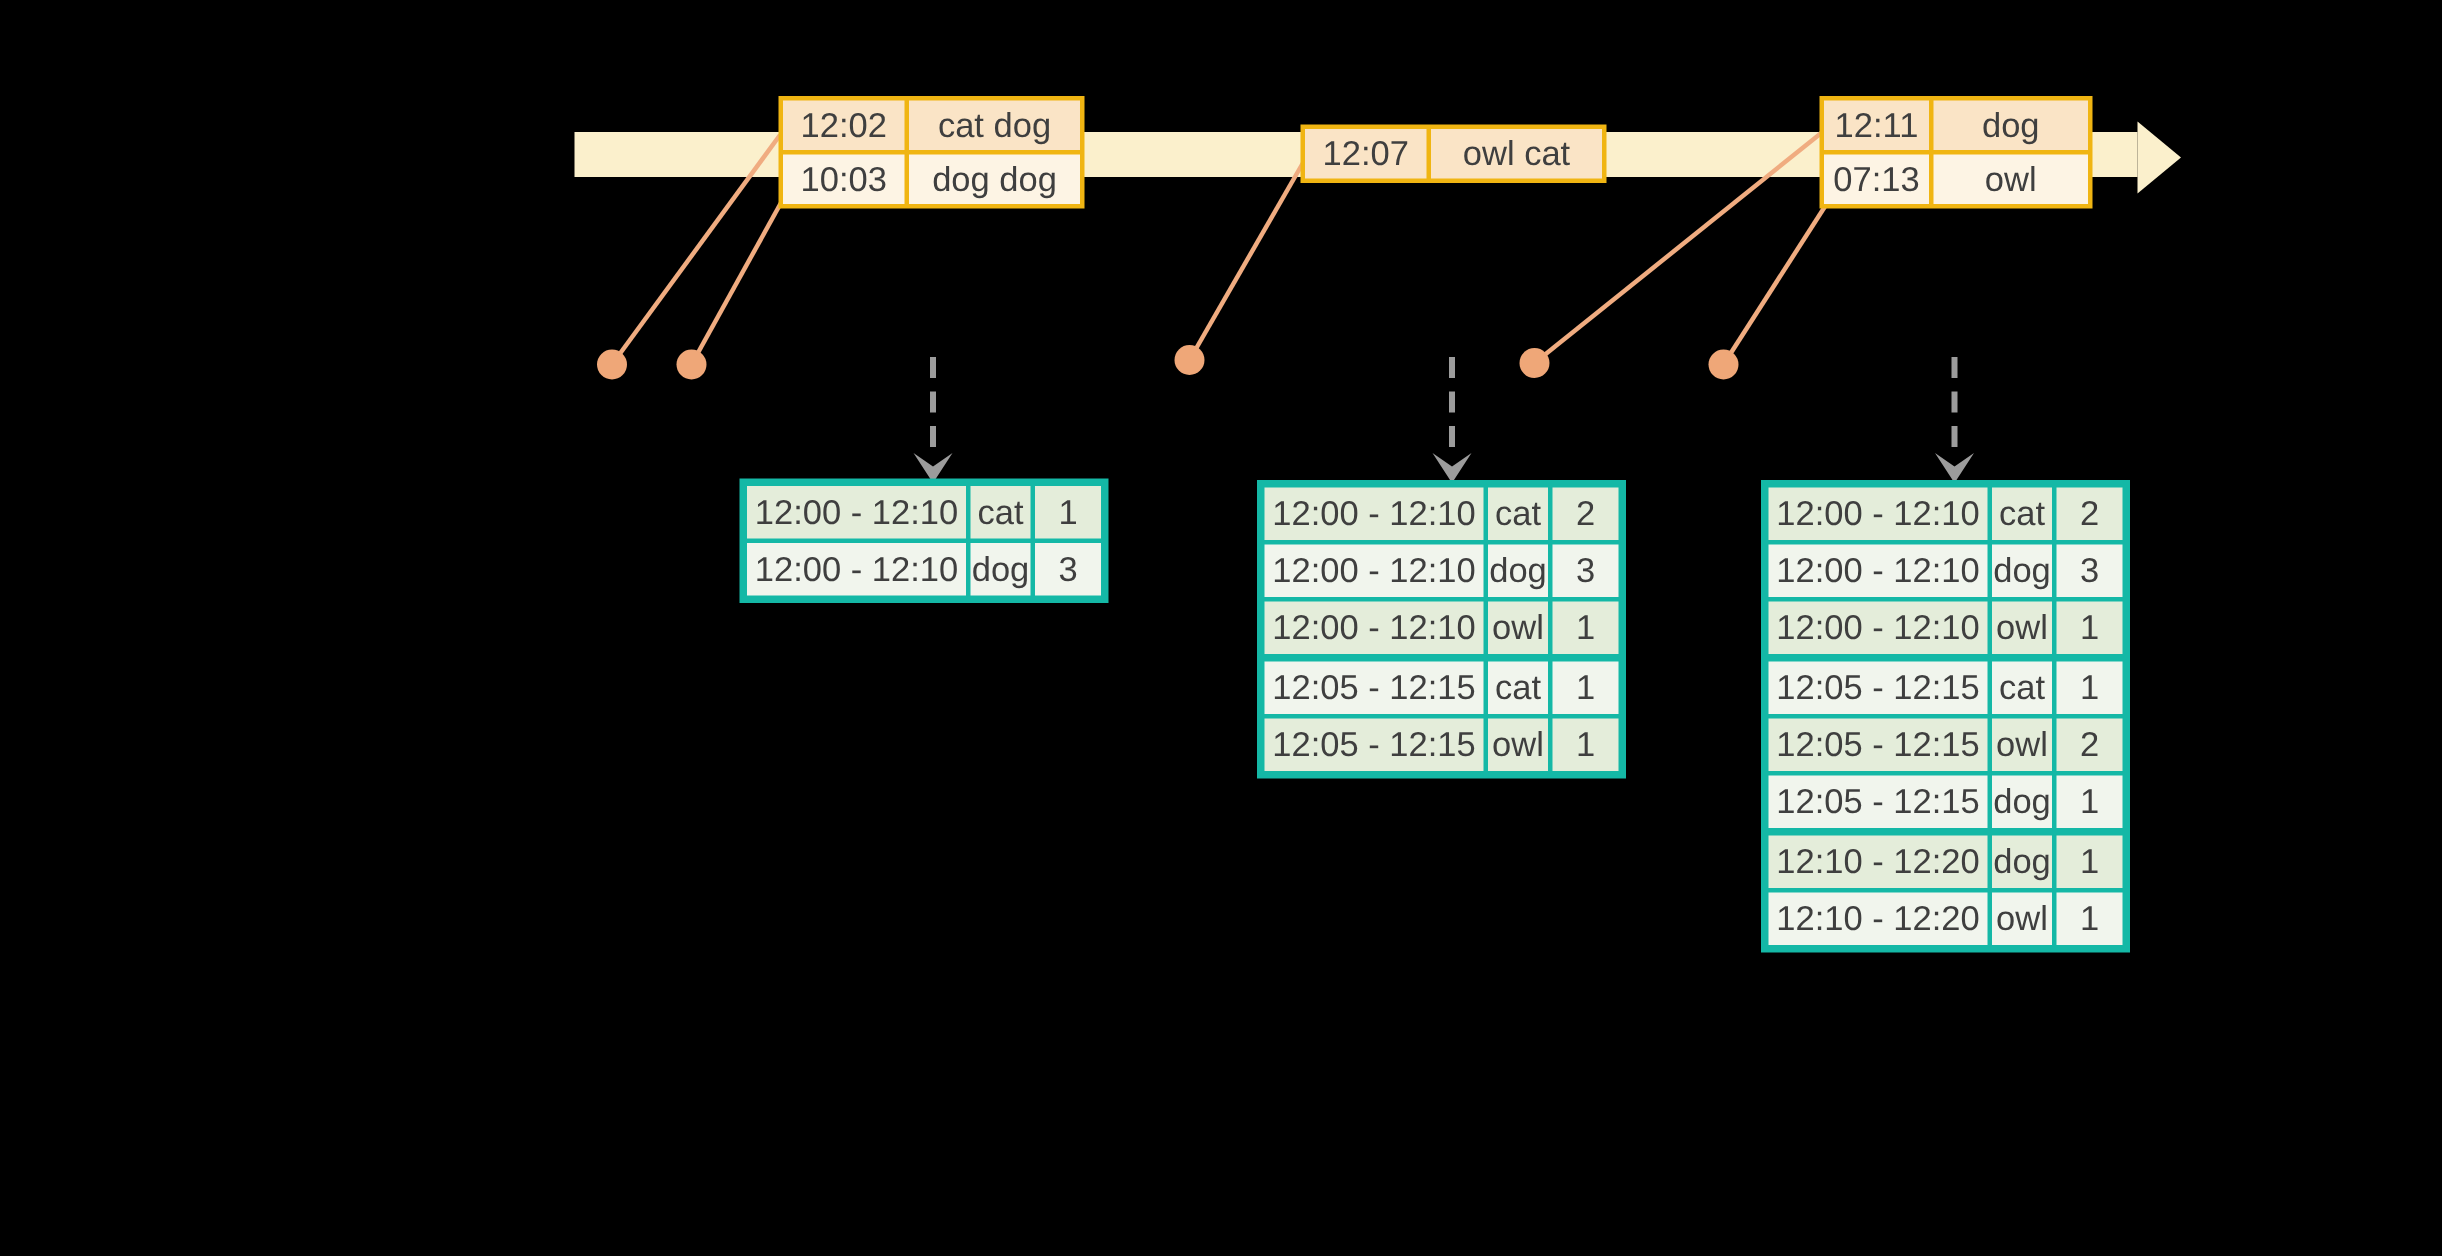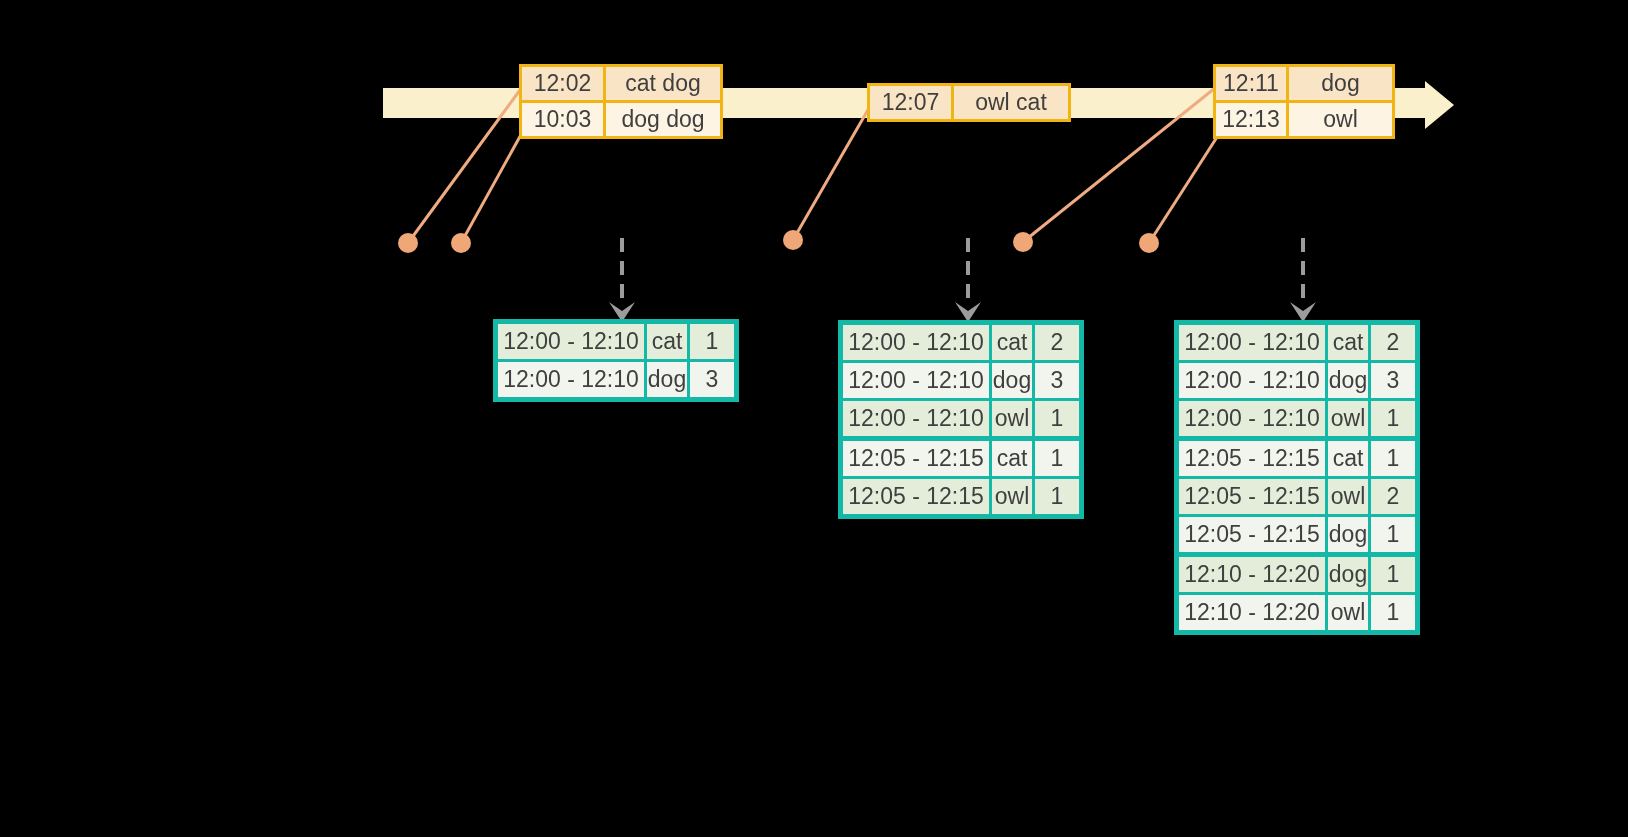--- a/index.html
+++ b/index.html
@@ -154,21 +154,21 @@
         <div class="tcell col1">owl cat</div>
       </div>
     </div>
 
   <div class="etable ecols-narrow" style="left:1213px; top:64px;">
       <div class="trow">
         <div class="tcell col0">12:11</div>
         <div class="tcell col1">dog</div>
       </div>
       <div class="trow">
-        <div class="tcell col0">12:13</div>
+        <div class="tcell col0">07:13</div>
         <div class="tcell col1">owl</div>
       </div>
     </div>
 
   <div class="rtable" style="left:493px; top:319px;">
       <div class="trow">
         <div class="tcell col0">12:00 - 12:10</div>
         <div class="tcell col1">cat</div>
         <div class="tcell col2">1</div>
       </div>

